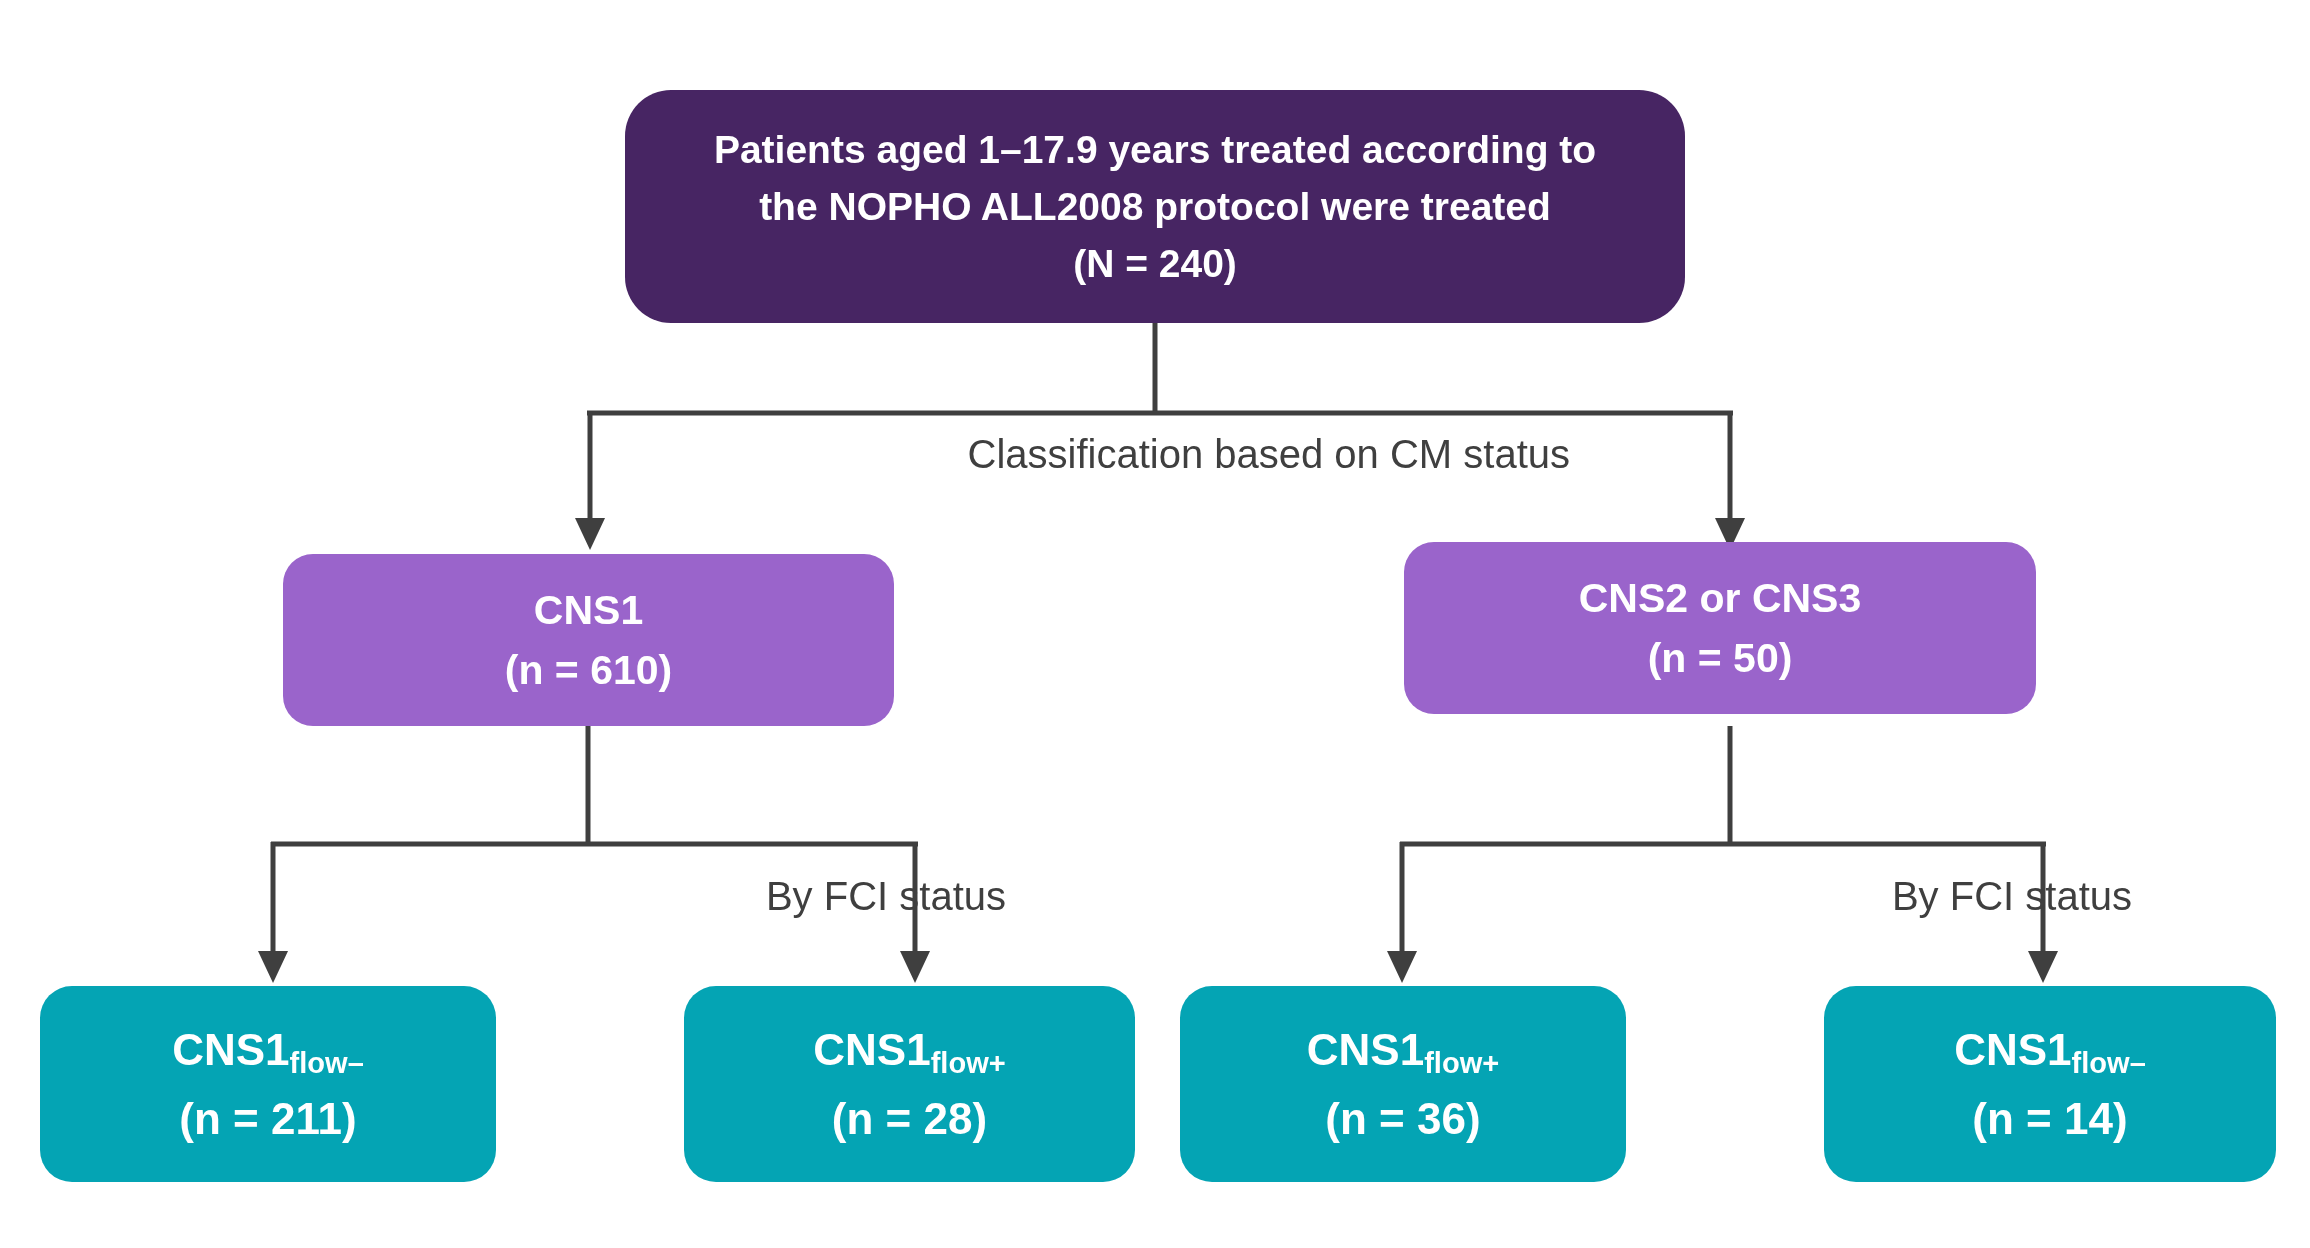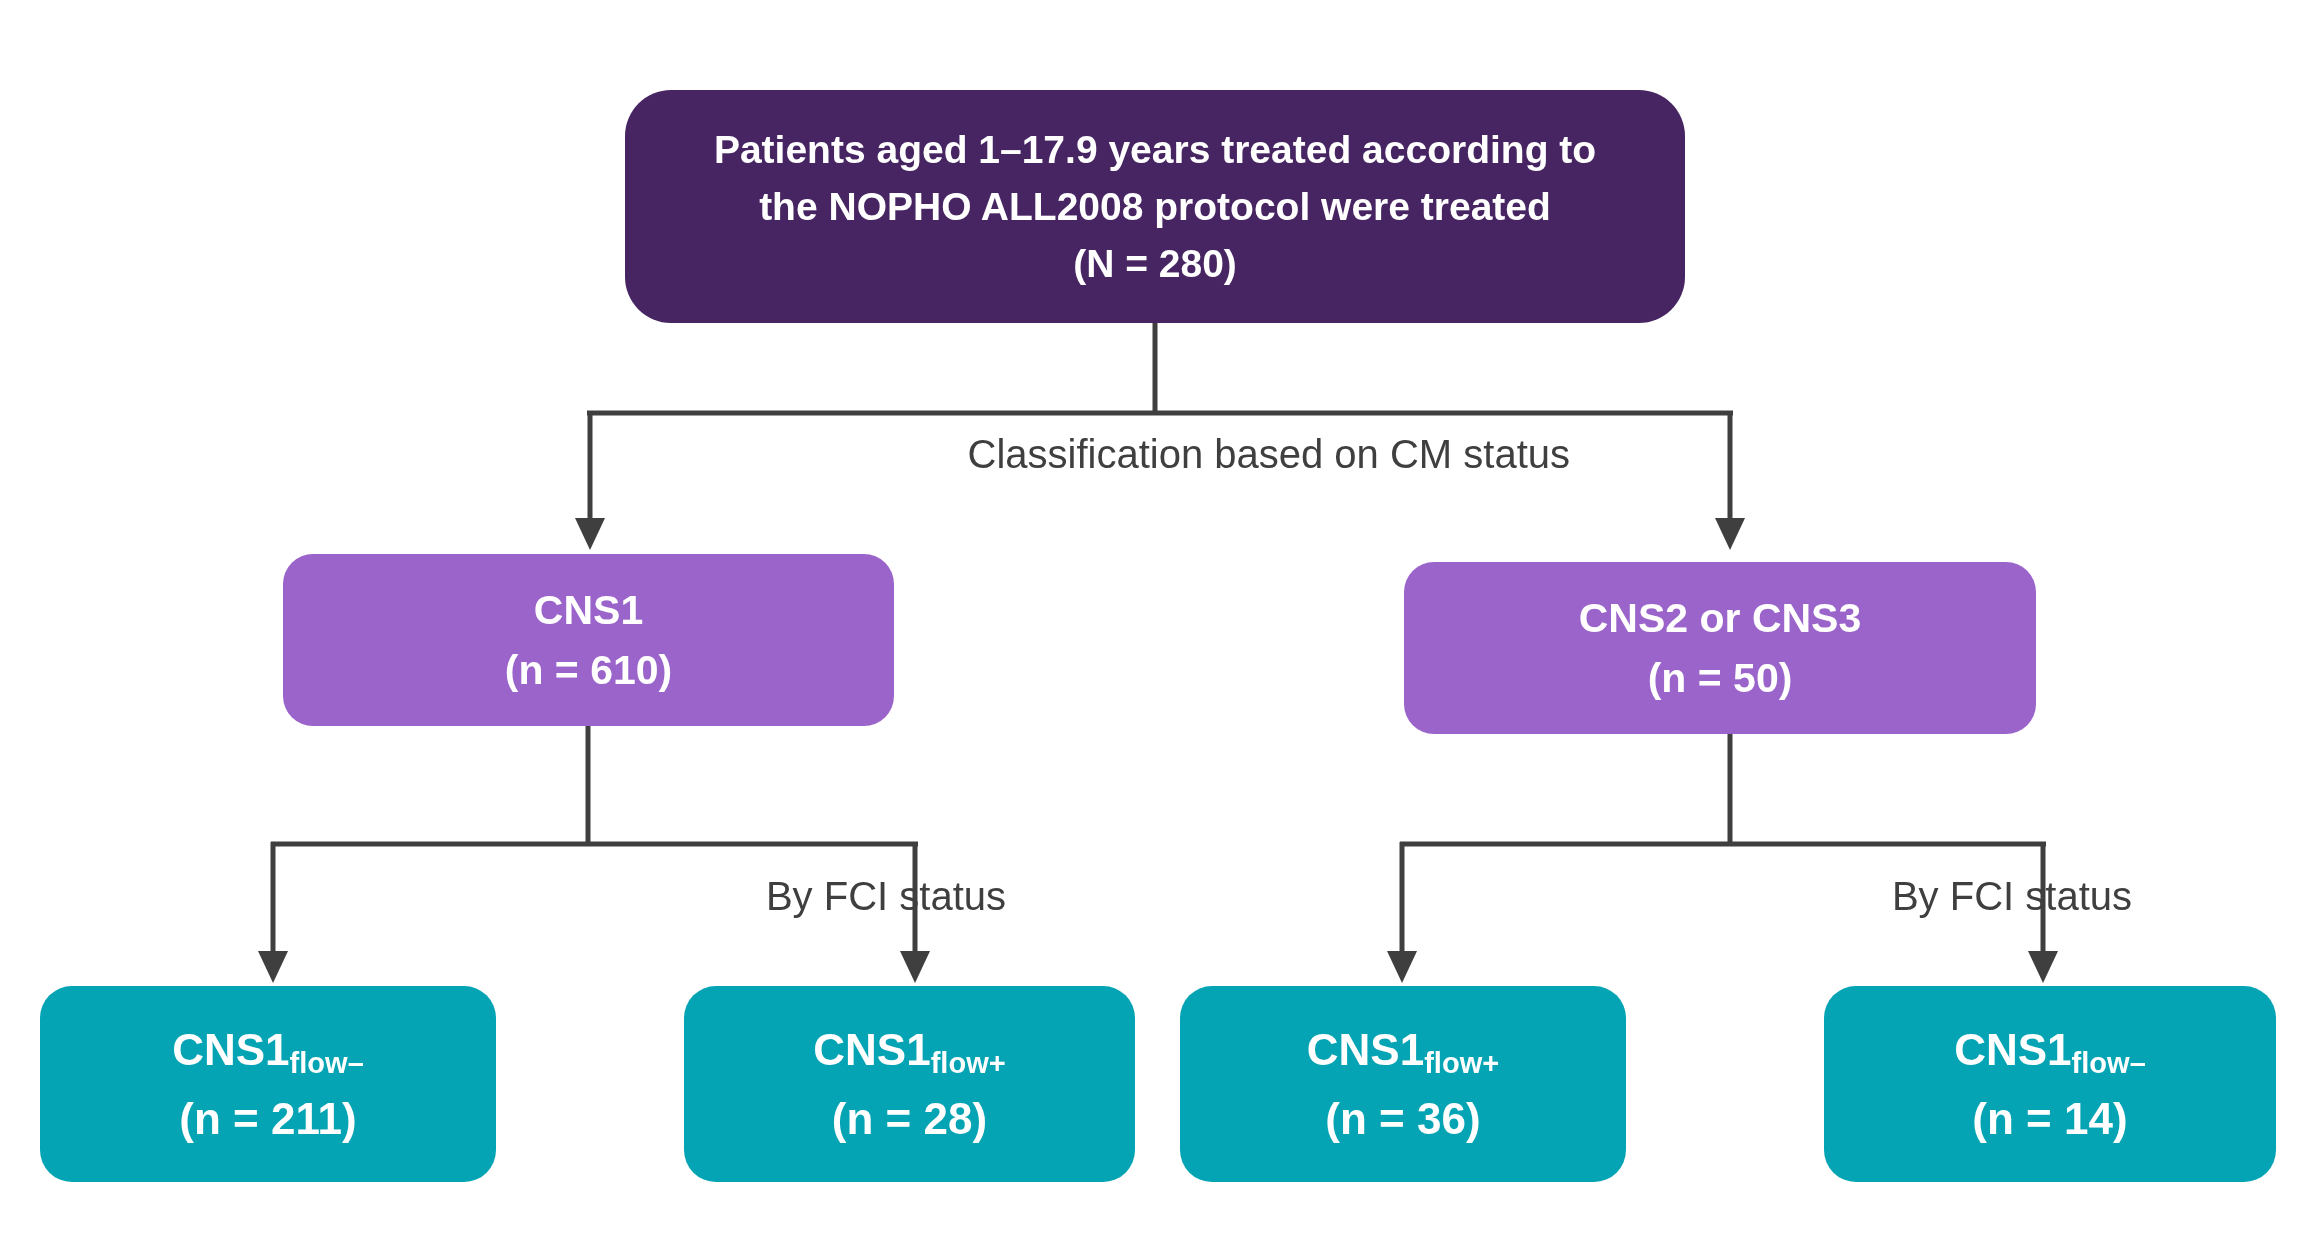--- a/index.html
+++ b/index.html
@@ -30,21 +30,21 @@
   .root-box{
     left:625px;top:90px;width:1060px;height:233px;
     background:var(--accent_dark);border-radius:46px;
     font-size:39px;line-height:57px;
   }
   .mid-box{
     background:var(--accent_mid);border-radius:30px;
     font-size:41px;line-height:60px;
   }
   .mid-box.left{left:283px;top:554px;width:611px;height:172px;}
-  .mid-box.right{left:1404px;top:562px;width:632px;height:172px;}
+  .mid-box.right{left:1404px;top:542px;width:632px;height:172px;}
   .leaf-box{
     background:var(--accent_teal);border-radius:32px;
     font-size:44px;line-height:64px;
   }
   .leaf-box.b1{left:40px;top:986px;width:456px;height:196px;}
   .leaf-box.b2{left:684px;top:986px;width:451px;height:196px;}
   .leaf-box.b3{left:1180px;top:986px;width:446px;height:196px;}
   .leaf-box.b4{left:1824px;top:986px;width:452px;height:196px;}
   .subscr{
     font-size:0.66em;
@@ -85,21 +85,21 @@
     <line x1="1400" y1="844" x2="2046" y2="844"></line>
     <line x1="1402" y1="842" x2="1402" y2="955"></line>
     <polygon points="1387,951 1417,951 1402,983"></polygon>
     <line x1="2043" y1="842" x2="2043" y2="955"></line>
     <polygon points="2028,951 2058,951 2043,983"></polygon>
   </svg>
 
   <div class="box root-box">
     <div class="bline">Patients aged 1–17.9 years treated according to</div>
     <div class="bline">the NOPHO ALL2008 protocol were treated</div>
-    <div class="bline">(N = 280)</div>
+    <div class="bline">(N = 240)</div>
   </div>
 
   <div class="branch-label cm-label">Classification based on CM status</div>
 
   <div class="box mid-box left">
     <div class="bline">CNS1</div>
     <div class="bline">(n = 610)</div>
   </div>
   <div class="box mid-box right">
     <div class="bline">CNS2 or CNS3</div>

